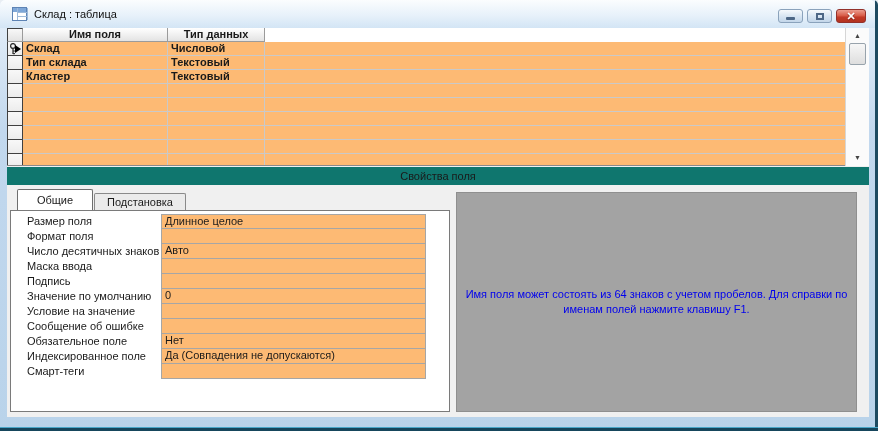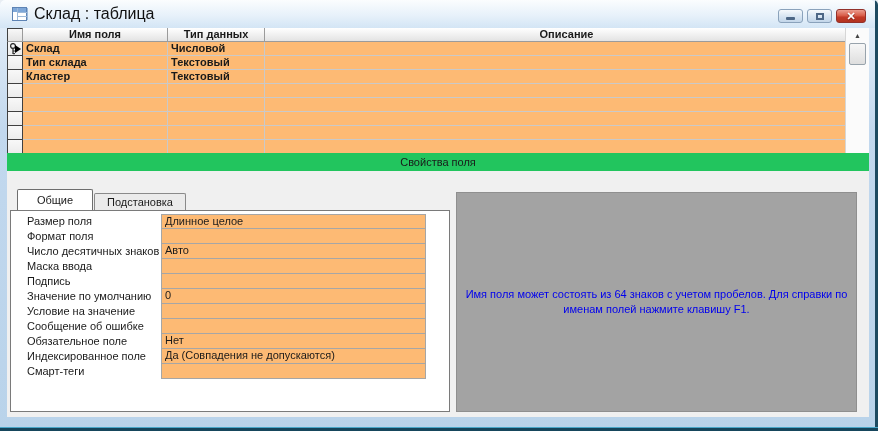--- a/index.html
+++ b/index.html
@@ -14,21 +14,21 @@
 
   
   .titlebar { position:absolute; left:0; top:0; width:875px; height:28px;
     background:linear-gradient(#fbfdfe, #e7f1fa 55%, #d3e5f5);
     display:flex; align-items:center; padding-left:12px; border-radius:5px 5px 0 0; }
   .win-icon { width:15px; height:14px; margin-right:7px; border:1px solid #5d83b4; background:#fff; position:relative; flex:0 0 auto; }
   .win-icon::before { content:""; position:absolute; left:0; top:0; right:0; height:4px; background:#7ea7d8; }
   .win-icon::after { content:""; position:absolute; left:4px; top:0; bottom:0; width:9px;
     border-left:1px solid #9db9d9; border-right:1px solid #9db9d9;
     background:linear-gradient(transparent 4px, #9db9d9 4px, #9db9d9 5px, transparent 5px, transparent 8px, #9db9d9 8px, #9db9d9 9px, transparent 9px); }
-  .title-text { font-size:16px; color:#111; }
+  .title-text { font-size:11px; color:#111; }
 
   .win-buttons { position:absolute; right:12px; top:9px; display:flex; gap:4px; }
   .wbtn { width:25px; height:14px; border:1px solid #8aa2bb; border-radius:3px;
     background:linear-gradient(#f7fafc, #d9e6f2 50%, #c3d6e9);
     display:flex; align-items:center; justify-content:center; cursor:default; }
   .wbtn .dash { width:9px; height:3px; background:#4d6785; border-radius:1px; margin-top:4px; }
   .wbtn .box { width:8px; height:7px; border:2px solid #4d6785; background:transparent; }
   .wbtn.close { width:30px; border:1px solid #93312a;
     background:linear-gradient(#eb9c8e, #d9604c 45%, #c23a27 60%, #b33320); }
   .wbtn.close .x { color:#fff; font-size:11px; font-weight:bold; line-height:1; text-shadow:0 1px 1px #7a1f15; }
@@ -57,21 +57,21 @@
     border-left:6px solid #000; border-top:4px solid transparent; border-bottom:4px solid transparent; }
 
   
   .vscroll { position:absolute; left:838px; top:0; width:24px; height:138px; background:#fbfbfb; border-left:1px solid #d6d6d6; }
   .sb-arrow { position:absolute; left:0; width:23px; text-align:center; font-size:7px; color:#444; line-height:10px; }
   .sb-up { top:3px; } .sb-down { bottom:3px; }
   .sb-thumb { position:absolute; left:3px; top:15px; width:17px; height:22px;
     background:linear-gradient(#f7f7f7,#dedede); border:1px solid #98a3ac; border-radius:2px; }
 
   
-  .band { position:absolute; left:0; top:125px; width:862px; height:18px; background:#22c55e;
+  .band { position:absolute; left:0; top:139px; width:862px; height:18px; background:#0f766e;
     display:flex; align-items:center; justify-content:center; }
 
   .tab { position:absolute; text-align:center; border:1px solid #6e6e6e; border-bottom:none;
     border-radius:2px 2px 0 0; cursor:default; }
   .tab-active { left:10px; top:161px; width:76px; height:21px; background:#fff; z-index:3; line-height:20px; }
   .tab-inactive { left:87px; top:165px; width:92px; height:17px; background:#ebebeb; border-color:#8a8a8a; z-index:1; line-height:16px; }
 
   .panel { position:absolute; left:3px; top:182px; width:440px; height:202px; background:#fff; border:1px solid #7a7a7a; z-index:2; padding-top:3px; }
   .p-row { display:flex; height:15px; align-items:stretch; }
   .p-label { width:150px; flex:0 0 auto; padding-left:16px; line-height:14px; white-space:nowrap; }
@@ -104,21 +104,20 @@
       </div>
   </div>
 
   <div class="content">
 
     <div class="grid">
       <div class="g-row hdr">
         <div class="sel cell"></div>
         <div class="c1 cell">Имя поля</div>
         <div class="c2 cell">Тип данных</div>
-        <div class="c3 cell">Описание</div>
       </div>
 
       <div class="g-row data">
         <div class="sel cell">
           <svg class="key-glyph" width="9" height="12" viewBox="0 0 9 12">
             <circle cx="4" cy="3" r="2.4" fill="none" stroke="#333" stroke-width="1.3"></circle>
             <line x1="4" y1="5.4" x2="4" y2="11" stroke="#333" stroke-width="1.3"></line>
             <line x1="4" y1="8" x2="7" y2="8" stroke="#333" stroke-width="1.2"></line>
             <line x1="4" y1="10.6" x2="6" y2="10.6" stroke="#333" stroke-width="1.2"></line>
           </svg>

